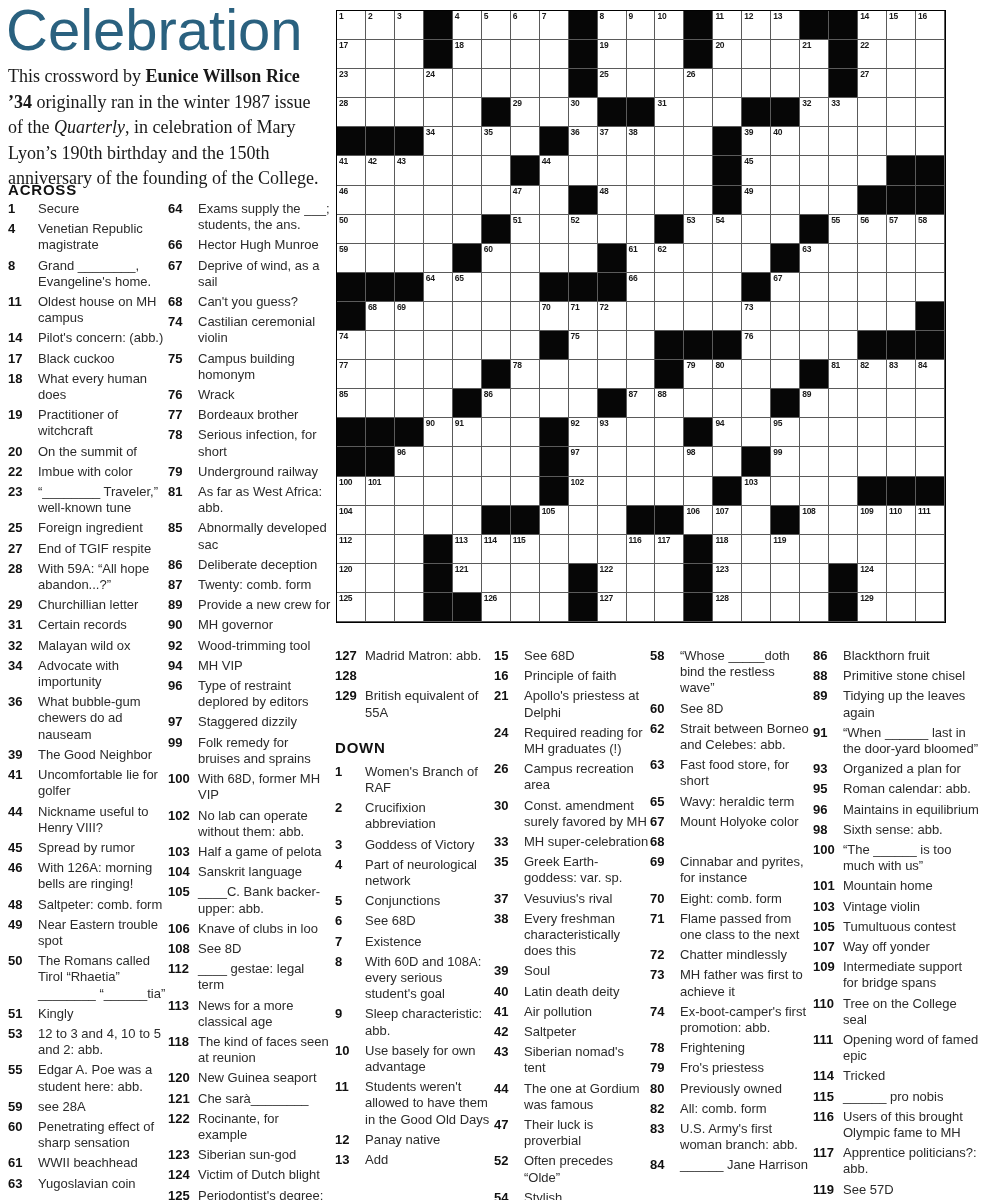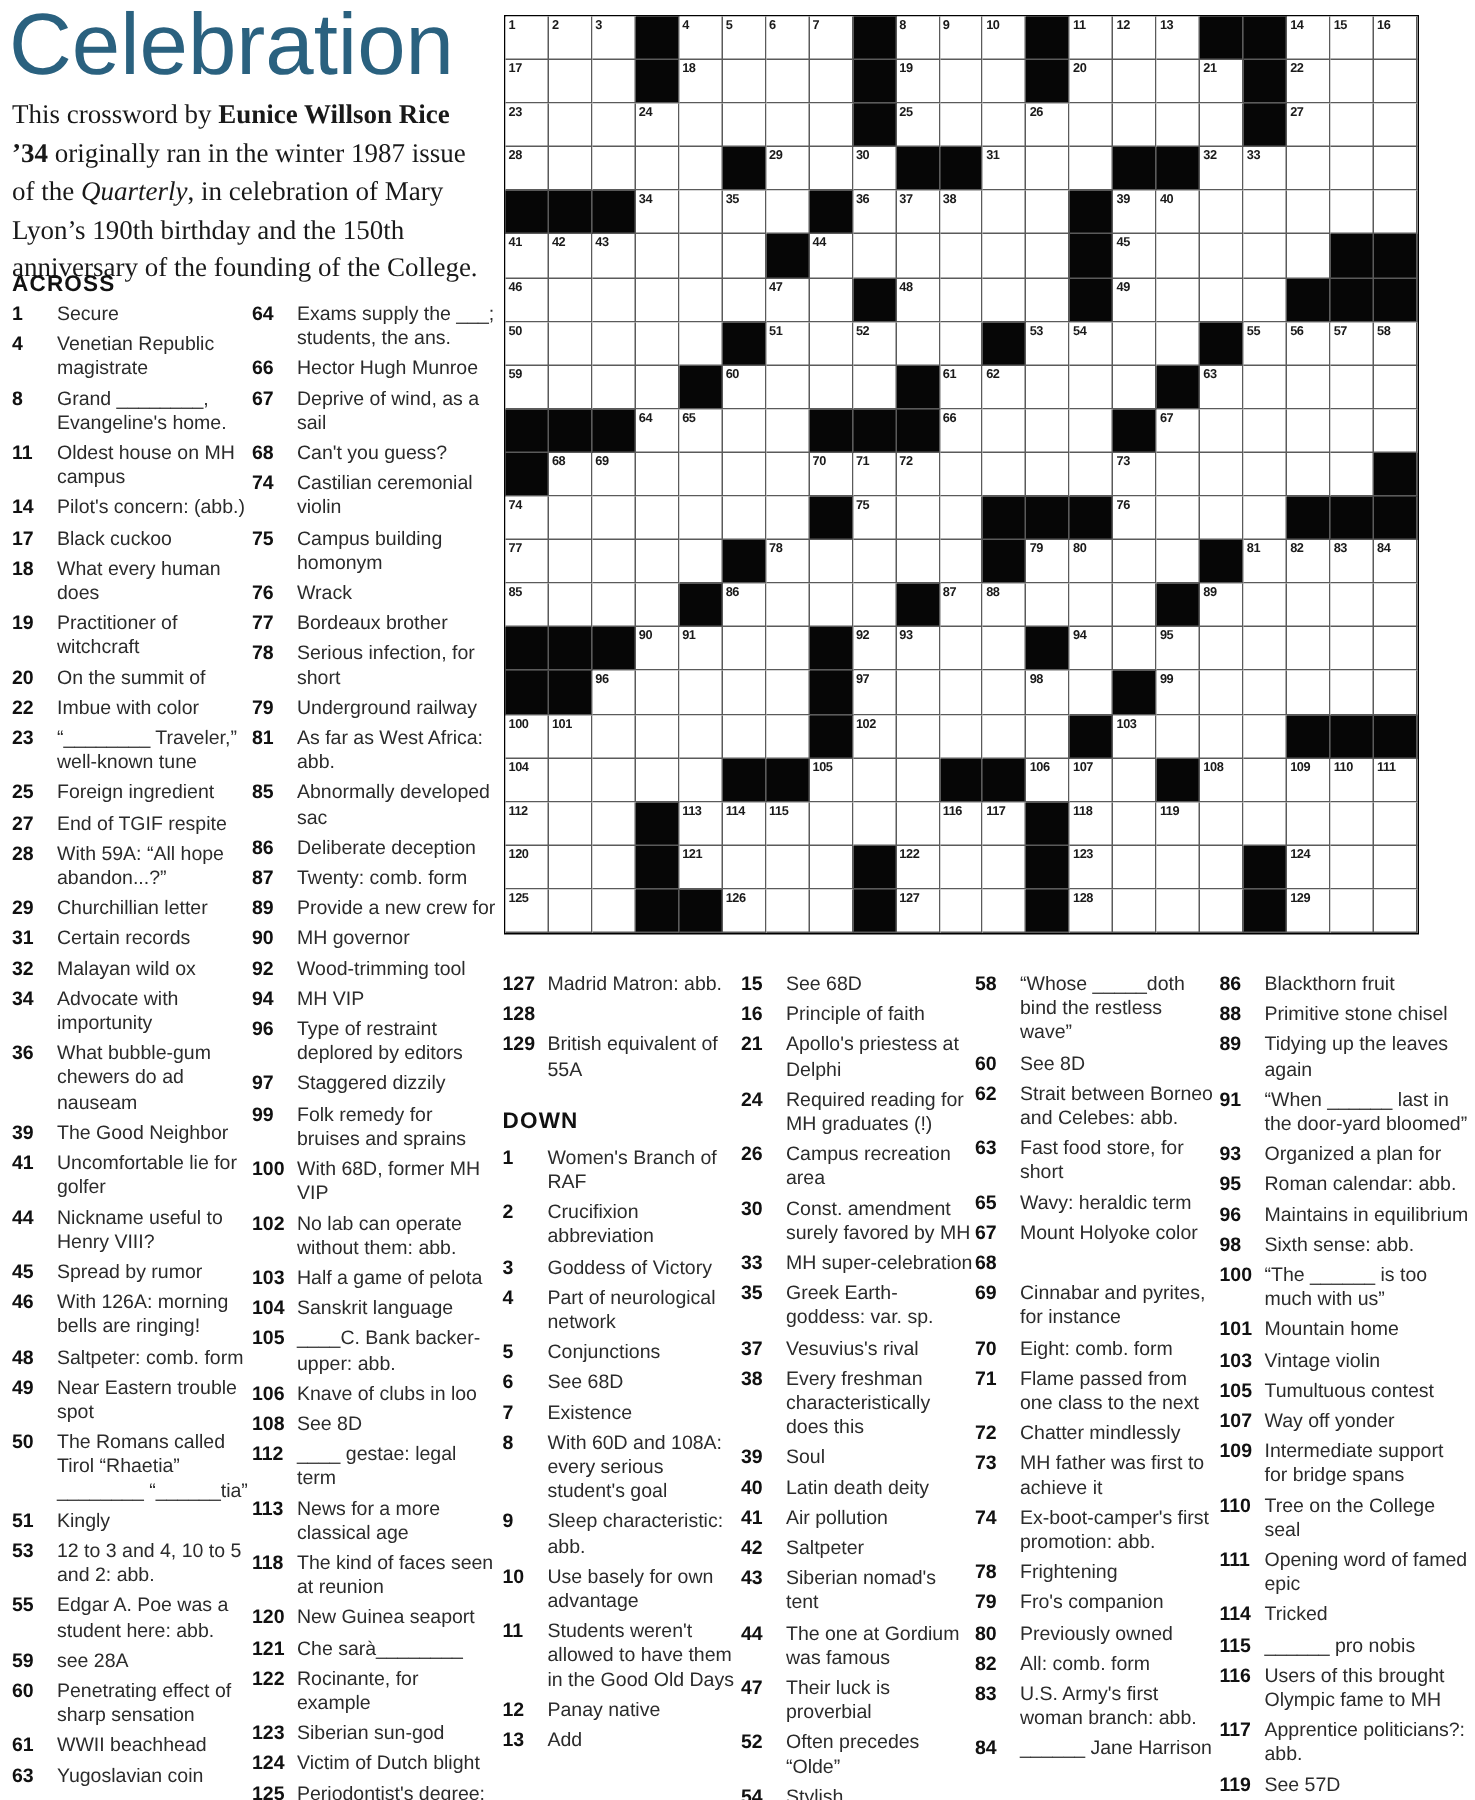--- a/index.html
+++ b/index.html
@@ -1243,21 +1243,21 @@
       <div class="clue">
         <span class="cn">74</span>
         <span class="ct">Ex-boot-camper's first promotion: abb.</span>
       </div>
       <div class="clue">
         <span class="cn">78</span>
         <span class="ct">Frightening</span>
       </div>
       <div class="clue">
         <span class="cn">79</span>
-        <span class="ct">Fro's companion</span>
+        <span class="ct">Fro's priestess</span>
       </div>
       <div class="clue">
         <span class="cn">80</span>
         <span class="ct">Previously owned</span>
       </div>
       <div class="clue">
         <span class="cn">82</span>
         <span class="ct">All: comb. form</span>
       </div>
       <div class="clue">

